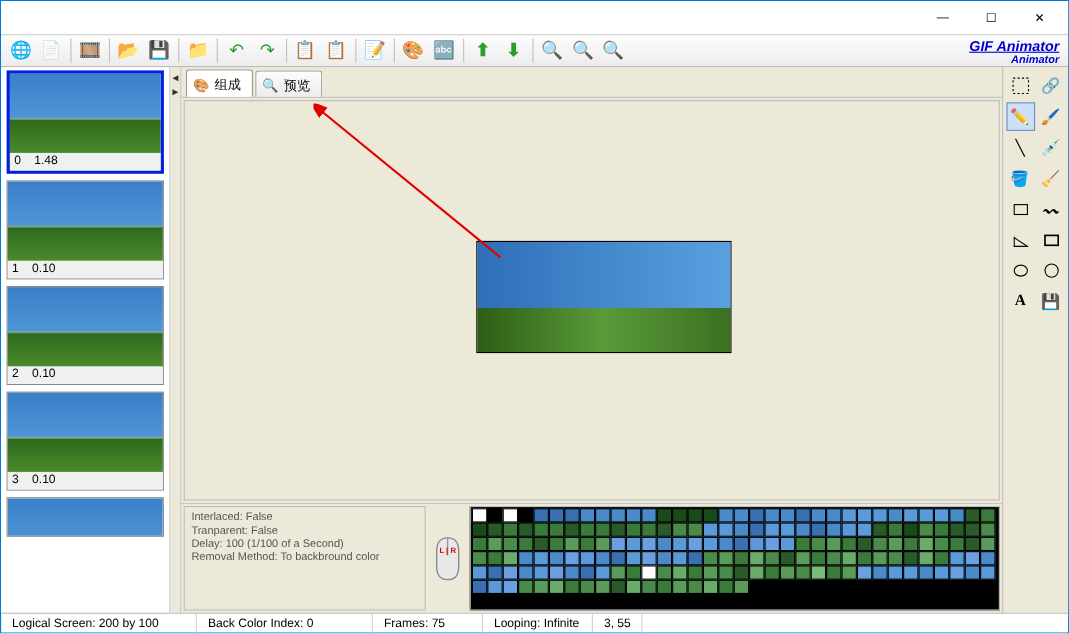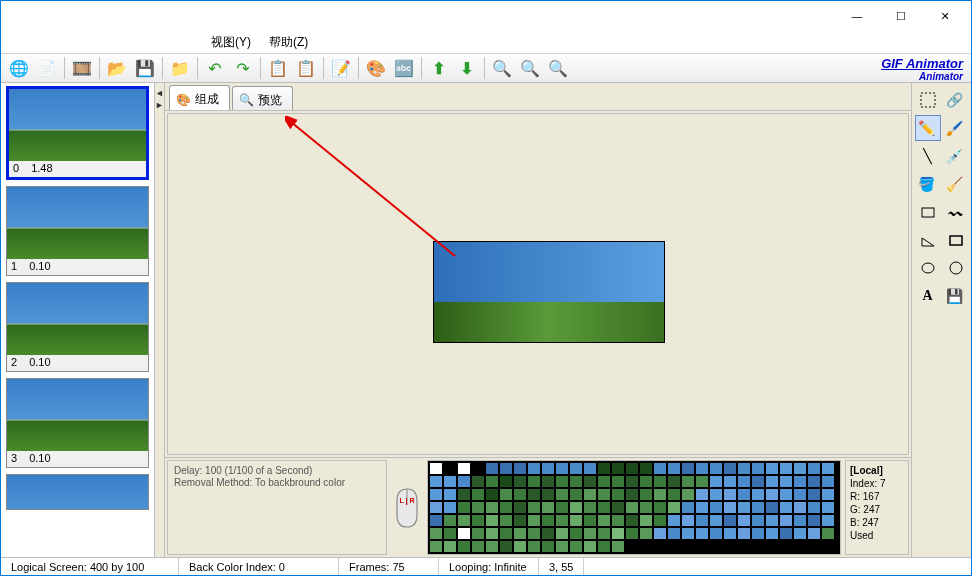--- a/index.html
+++ b/index.html
@@ -52,24 +52,20 @@
 <body>
 
 <div class="window">
 
   <div class="titlebar">
     <div class="btn">—</div>
     <div class="btn">☐</div>
     <div class="btn">✕</div>
   </div>
 
-  <div class="menubar">
-    <span>视图(Y)</span>
-    <span>帮助(Z)</span>
-  </div>
 
   <div class="toolbar">
     <div class="tbtn">🌐</div>
     <div class="tbtn" style="opacity:.4">📄</div>
     <div class="sep"></div>
     <div class="tbtn">🎞️</div>
     <div class="sep"></div>
     <div class="tbtn">📂</div>
     <div class="tbtn">💾</div>
     <div class="sep"></div>
@@ -162,20 +158,22 @@
               <marker id="ah" markerWidth="10" markerHeight="10" refX="2" refY="3" orient="auto">
             <path d="M0,0 L0,6 L9,3 z" fill="#e00000"></path>
               </marker>
             </defs>
           <line x1="170" y1="140" x2="6" y2="6" stroke="#e00000" stroke-width="2" marker-end="url(#ah)"></line>
         </svg>
       </div>
 
       <div class="info-panel">
         <div class="info-text">
+          <div>Interlaced: False</div>
+          <div>Tranparent: False</div>
           <div>Delay: 100 (1/100 of a Second)</div>
           <div>Removal Method: To backbround color</div>
         </div>
         <div class="mouse-box">
           <svg class="mouse-svg" viewBox="0 0 26 42">
             <path d="M3 14 Q3 2 13 2 Q23 2 23 14 L23 28 Q23 40 13 40 Q3 40 3 28 Z" fill="#e8e8e8" stroke="#888" stroke-width="1.2"></path>
             <line x1="13" y1="2" x2="13" y2="18" stroke="#888"></line>
             <text x="13" y="16" font-size="7" text-anchor="middle" fill="#c00" font-weight="bold">L | R</text>
           </svg>
         </div>
@@ -362,28 +360,20 @@
             <div class="swatch" style="background: rgb(42, 90, 42);"></div>
             <div class="swatch" style="background: rgb(106, 170, 106);"></div>
             <div class="swatch" style="background: rgb(74, 138, 74);"></div>
             <div class="swatch" style="background: rgb(58, 122, 58);"></div>
             <div class="swatch" style="background: rgb(90, 154, 90);"></div>
             <div class="swatch" style="background: rgb(74, 138, 74);"></div>
             <div class="swatch" style="background: rgb(106, 170, 106);"></div>
             <div class="swatch" style="background: rgb(58, 122, 58);"></div>
             <div class="swatch" style="background: rgb(90, 154, 90);"></div>
           </div>
-        <div class="palette-info">
-          <div style="font-weight:bold">[Local]</div>
-          <div>Index: 7</div>
-          <div>R: 167</div>
-          <div>G: 247</div>
-          <div>B: 247</div>
-          <div>Used</div>
-        </div>
       </div>
     </div>
 
     <div class="tools-col">
       <div class="tool-grid">
         <div class="tool">
             <svg width="16" height="16">
               <rect x="1" y="1" width="14" height="14" fill="none" stroke="#000" stroke-dasharray="2 2"></rect>
             </svg>
           </div>
@@ -421,20 +411,20 @@
             </svg>
           </div>
         <div class="tool" style="font-weight:bold;font-family:serif">A</div>
         <div class="tool">💾</div>
       </div>
     </div>
 
   </div>
 
   <div class="statusbar">
-    <div class="cell" style="width:178px">Logical Screen: 400 by 100</div>
+    <div class="cell" style="width:178px">Logical Screen: 200 by 100</div>
     <div class="cell" style="width:160px">Back Color Index: 0</div>
     <div class="cell" style="width:100px">Frames: 75</div>
     <div class="cell" style="width:100px">Looping: Infinite</div>
     <div class="cell">3, 55</div>
   </div>
 
 </div>
 
 </body></html>

